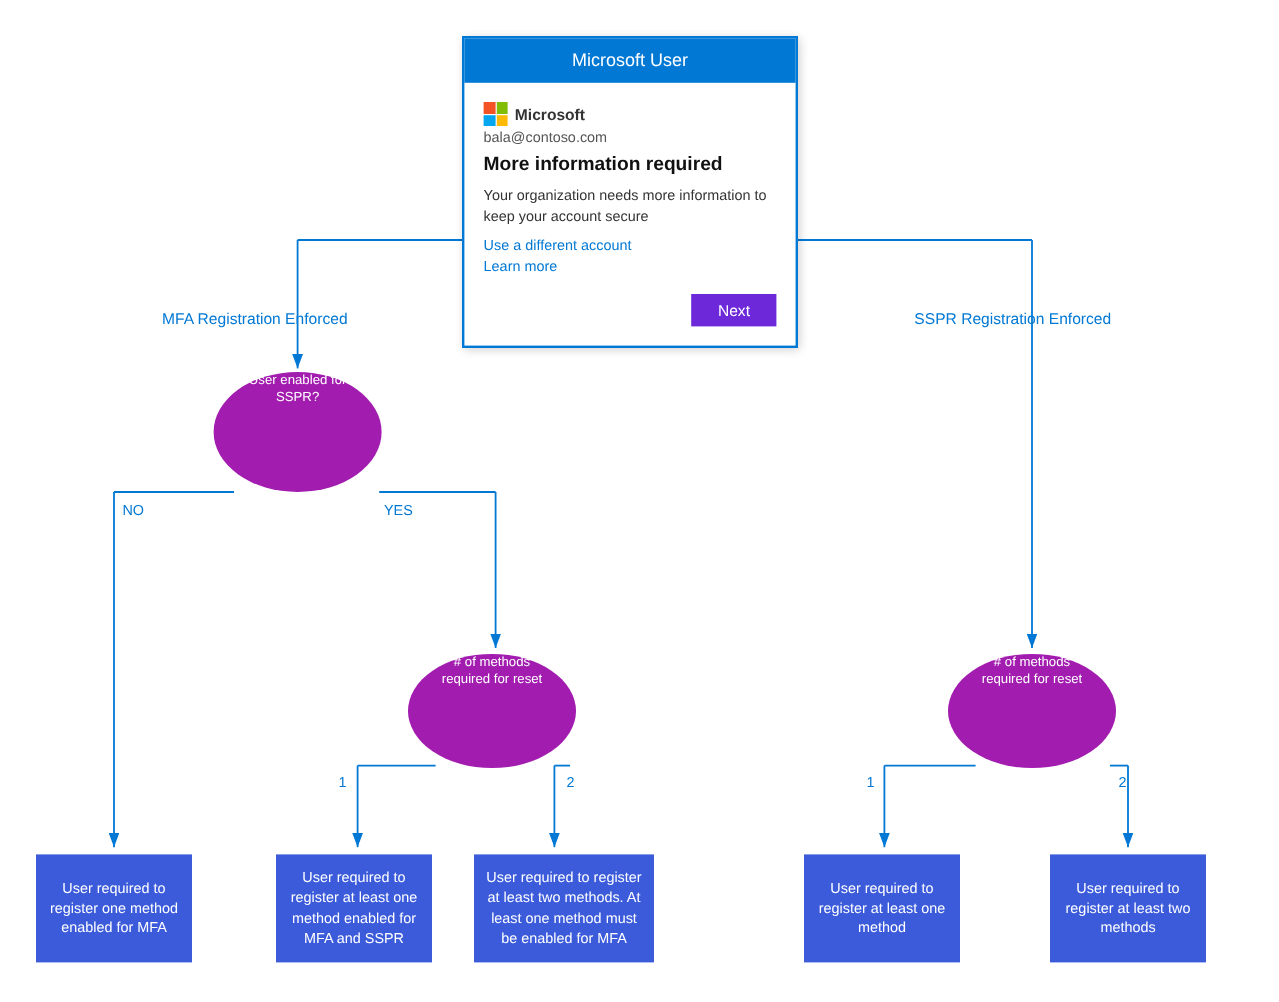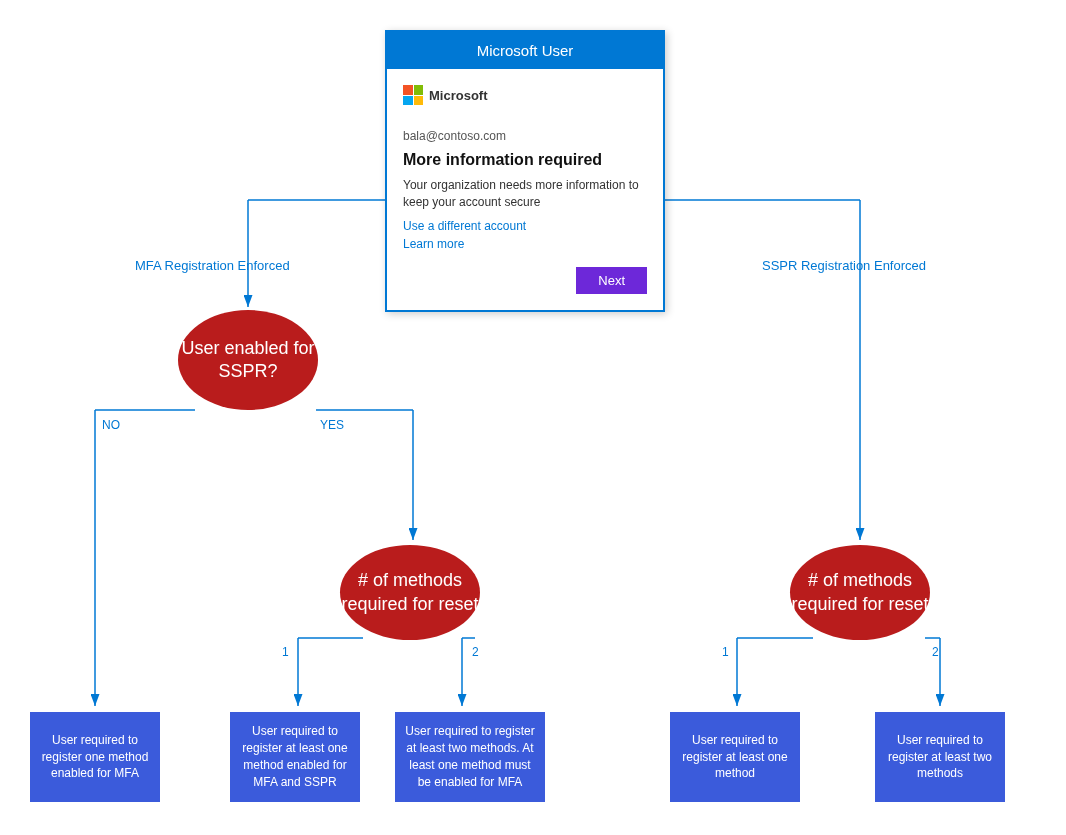--- a/index.html
+++ b/index.html
@@ -36,21 +36,21 @@
       font-size: 15px;
       font-weight: 500;
     }
     .azure-dialog-body {
       padding: 16px;
     }
     .ms-logo {
       display: flex;
       align-items: center;
       gap: 6px;
-      margin-bottom: 24px;
+      margin-bottom: 2px;
     }
     .ms-logo-squares {
       display: grid;
       grid-template-columns: 1fr 1fr;
       width: 20px;
       height: 20px;
       gap: 1px;
     }
     .ms-sq-1 { background: #f35325; }
     .ms-sq-2 { background: #81bc06; }
@@ -112,28 +112,27 @@
       top: 258px;
       right: 140px;
       font-size: 13px;
       color: #0078d4;
       font-weight: 500;
     }
 
     
     .oval {
       position: absolute;
-      background: #b91c1c;
+      background: #a21caf;
       border-radius: 50%;
       display: flex;
-      align-items: center;
       justify-content: center;
       text-align: center;
       color: #fff;
-      font-size: 18px;
+      font-size: 11px;
       font-weight: 500;
       line-height: 1.3;
     }
     .oval-sspr {
       width: 140px;
       height: 100px;
       top: 310px;
       left: 178px;
     }
     .oval-methods-mfa {

